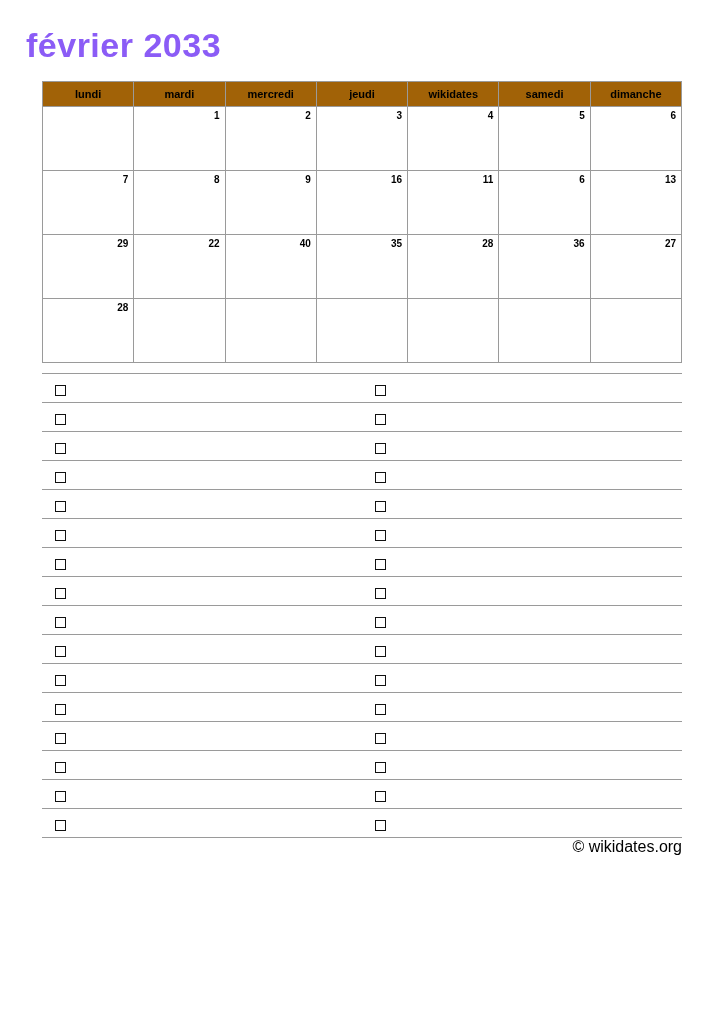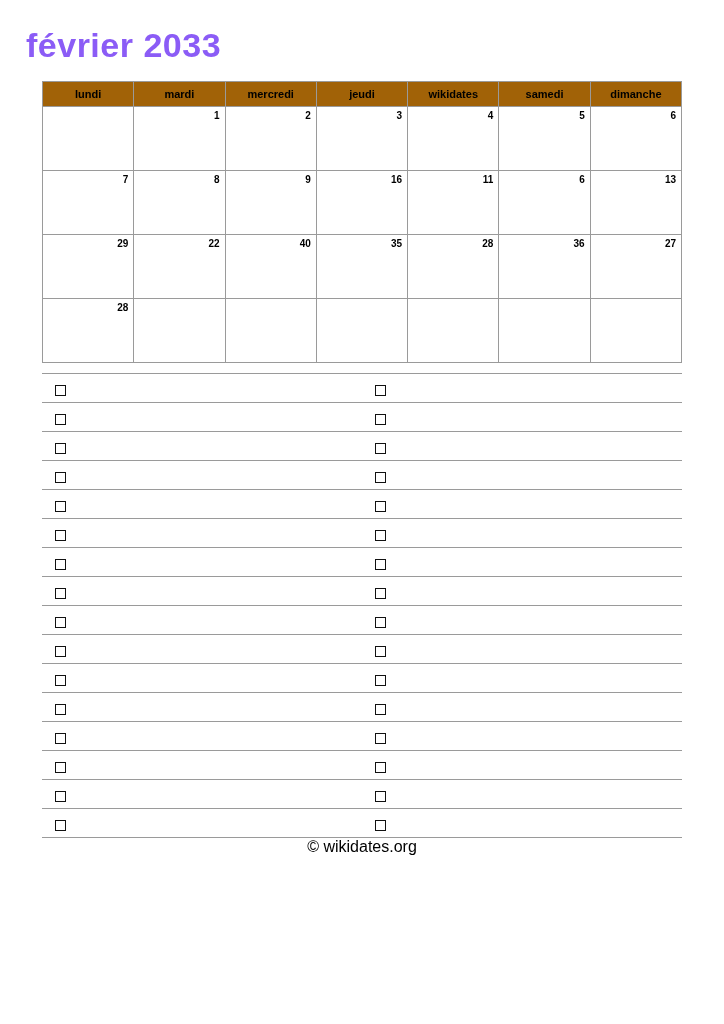--- a/index.html
+++ b/index.html
@@ -90,21 +90,21 @@
     border: 1px solid #111;
     margin-left: 12px;
     margin-top: 6px;
     vertical-align: top;
     background: #fff;
     box-sizing: border-box;
   }
   .credit-inner {
     width: 640px;
     margin-left: 42px;
-    text-align: center;
+    text-align: right;
   }
 </style>
 </head>
 <body>
 
 <div class="page">
 
   <h1 class="title">février 2033</h1>
 
   <div class="calendar-wrap">

